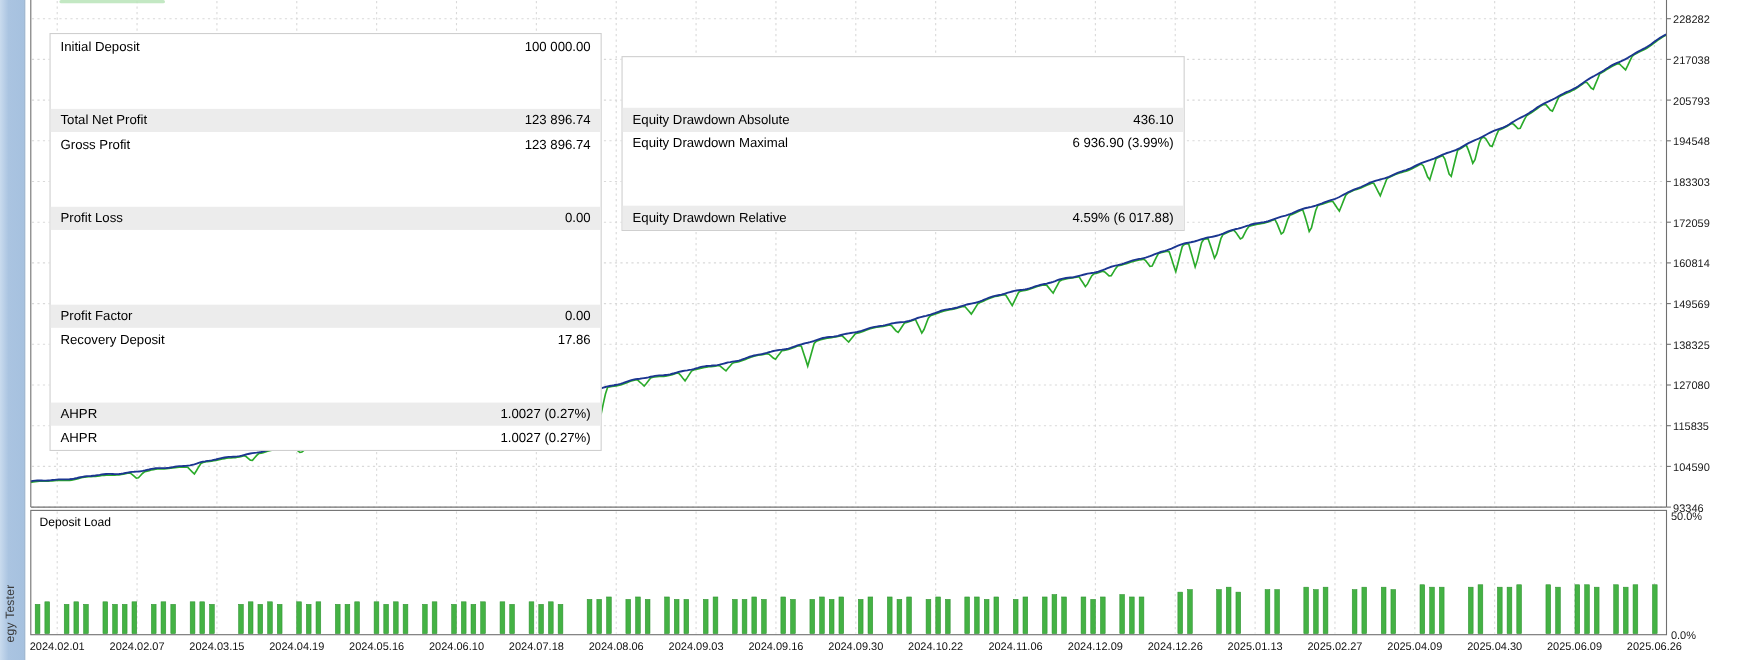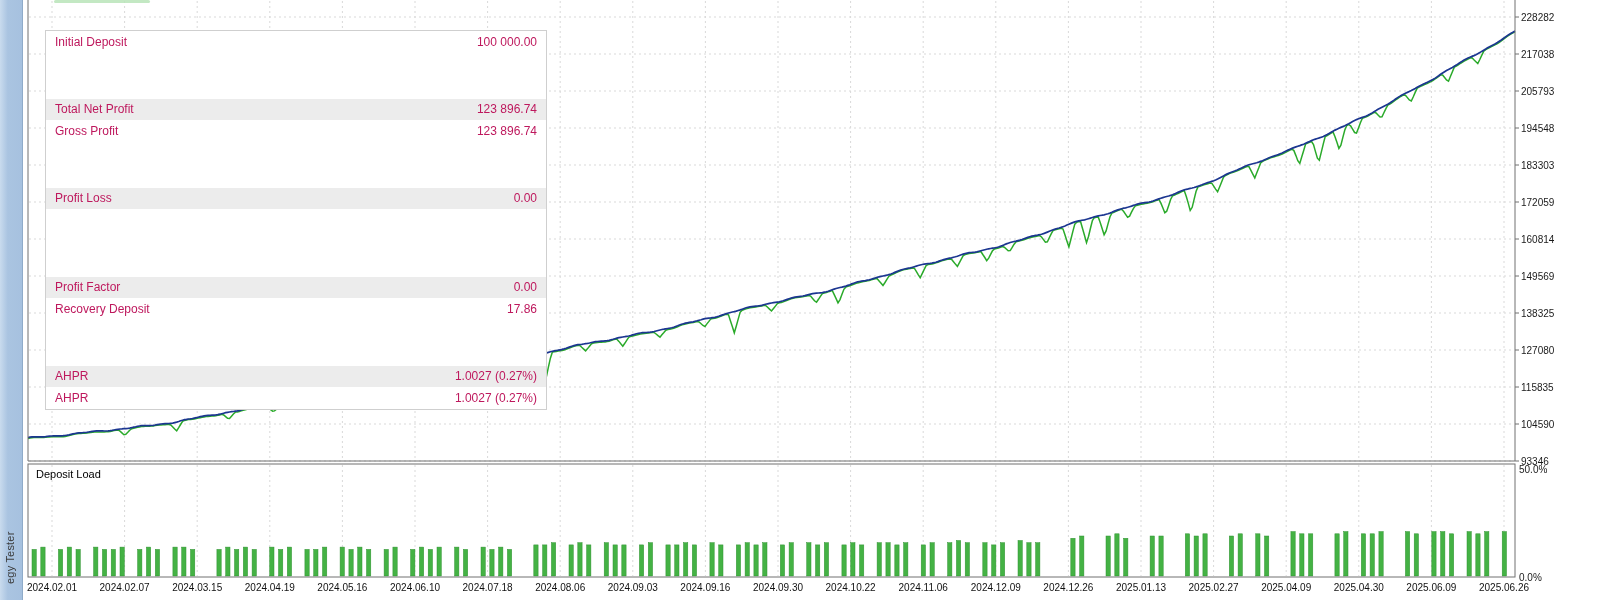--- a/index.html
+++ b/index.html
@@ -12,21 +12,21 @@
   .sidebar-text{position:absolute;left:4px;top:584px;transform:rotate(-90deg);
                 transform-origin:0 0;width:172px;font-size:11px;color:#3c3c3c;
                 white-space:nowrap;letter-spacing:0.2px;}
   
   #chart-svg{position:absolute;left:0;top:0;z-index:1;}
   
   .legend-fragment{position:absolute;left:54px;top:0;width:96px;height:3px;
                    background:#b9e4b9;opacity:.85;border-radius:2px;z-index:2;}
   
   .stats{position:absolute;background:#ffffff;border:1px solid #cfcfcf;z-index:4;
-         font-size:12px;color:#be185d;}
+         font-size:12px;color:#000000;}
   .stats-left{left:45px;top:30px;width:500px;}
   .stats-right{left:565px;top:51px;width:510px;}
   .stat-row{height:21.5px;display:flex;justify-content:space-between;align-items:center;
             padding:0 9px;}
   .stat-row.alt{background:#ececec;margin-top:46px;}
   .stat-label{white-space:nowrap;}
   .stat-value{white-space:nowrap;}
   svg text{font-family:"Liberation Sans",sans-serif;}
 </style>
 </head>
@@ -310,14 +310,28 @@
       </div>
       <div class="stat-row alt">
         <span class="stat-label">AHPR</span>
         <span class="stat-value">1.0027 (0.27%)</span>
       </div>
       <div class="stat-row">
         <span class="stat-label">AHPR</span>
         <span class="stat-value">1.0027 (0.27%)</span>
       </div>
     </div>
+  <div class="stats stats-right" id="stats-right">
+      <div class="stat-row alt">
+        <span class="stat-label">Equity Drawdown Absolute</span>
+        <span class="stat-value">436.10</span>
+      </div>
+      <div class="stat-row">
+        <span class="stat-label">Equity Drawdown Maximal</span>
+        <span class="stat-value">6 936.90 (3.99%)</span>
+      </div>
+      <div class="stat-row alt">
+        <span class="stat-label">Equity Drawdown Relative</span>
+        <span class="stat-value">4.59% (6 017.88)</span>
+      </div>
+    </div>
 
 </div>
 
 </body></html>

